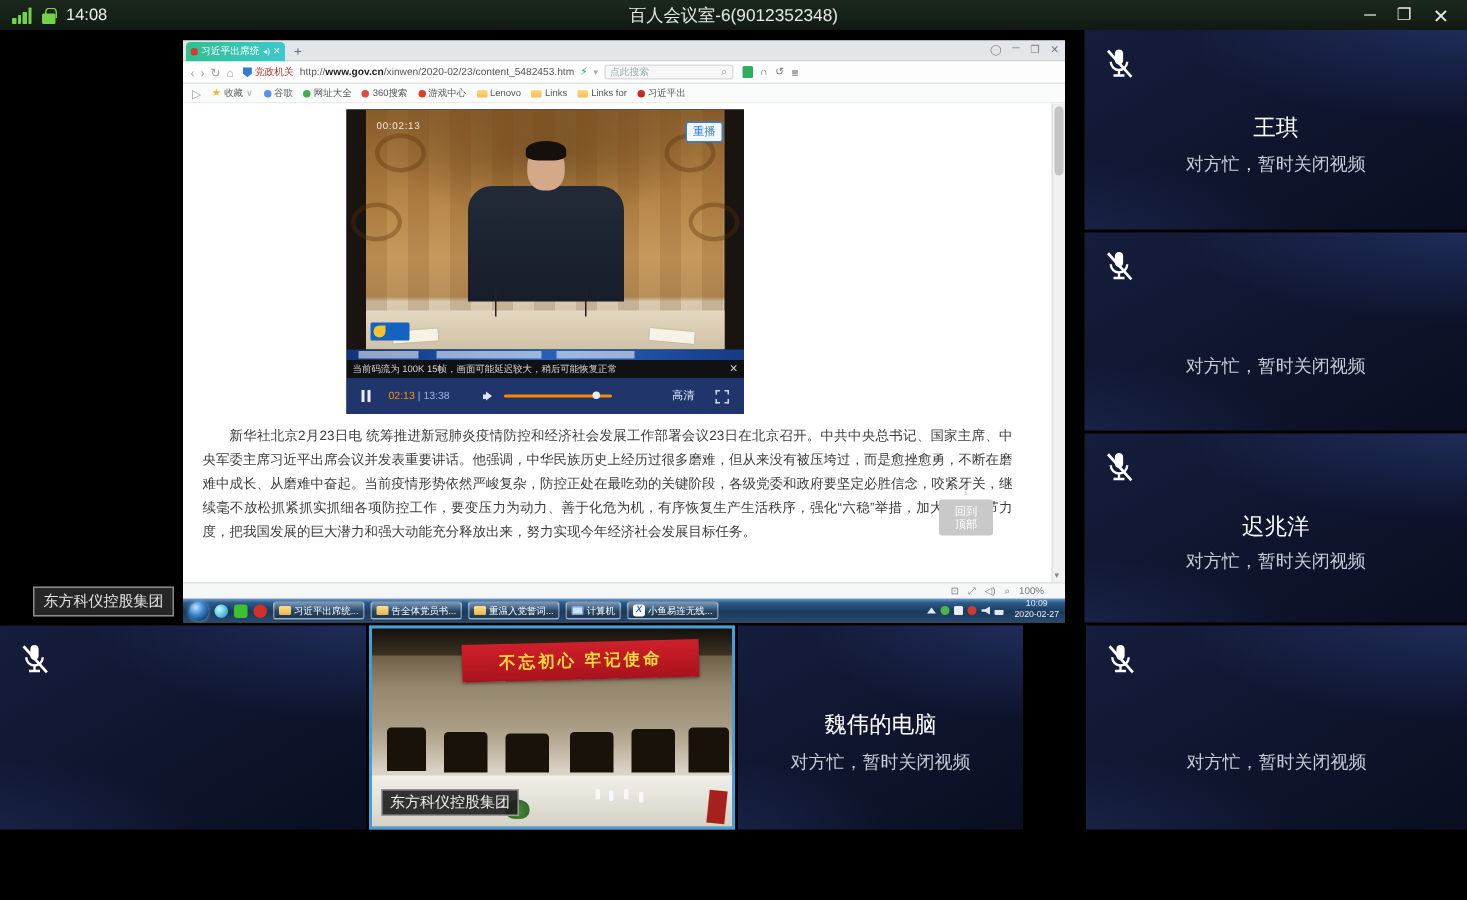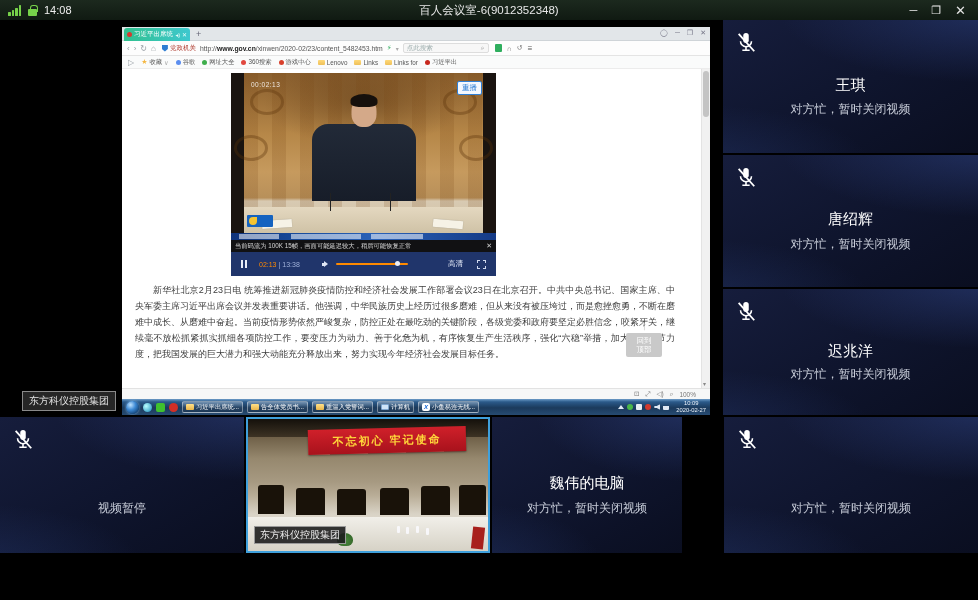--- a/index.html
+++ b/index.html
@@ -448,42 +448,40 @@
   <div class="nm">王琪</div>
   <div class="st">对方忙，暂时关闭视频</div>
 </div>
 <div class="ptile" id="side-2">
   <svg class="micmute" viewBox="0 0 24 26">
     <rect x="9" y="2" width="6" height="11" rx="3" fill="#fff"></rect>
     <path d="M6 11a6 6 0 0 0 12 0" stroke="#fff" stroke-width="1.7" fill="none"></path>
     <path d="M12 17v4 M8 21h8" stroke="#fff" stroke-width="1.7"></path>
     <line x1="4" y1="3" x2="21" y2="22" stroke="#fff" stroke-width="2"></line>
   </svg>
-  <div class="nm">唐绍辉</div>
   <div class="st">对方忙，暂时关闭视频</div>
 </div>
 <div class="ptile" id="side-3">
   <svg class="micmute" viewBox="0 0 24 26">
     <rect x="9" y="2" width="6" height="11" rx="3" fill="#fff"></rect>
     <path d="M6 11a6 6 0 0 0 12 0" stroke="#fff" stroke-width="1.7" fill="none"></path>
     <path d="M12 17v4 M8 21h8" stroke="#fff" stroke-width="1.7"></path>
     <line x1="4" y1="3" x2="21" y2="22" stroke="#fff" stroke-width="2"></line>
   </svg>
   <div class="nm">迟兆洋</div>
   <div class="st">对方忙，暂时关闭视频</div>
 </div>
 
 <div class="ptile" id="bot-local">
   <svg class="micmute" viewBox="0 0 24 26">
     <rect x="9" y="2" width="6" height="11" rx="3" fill="#fff"></rect>
     <path d="M6 11a6 6 0 0 0 12 0" stroke="#fff" stroke-width="1.7" fill="none"></path>
     <path d="M12 17v4 M8 21h8" stroke="#fff" stroke-width="1.7"></path>
     <line x1="4" y1="3" x2="21" y2="22" stroke="#fff" stroke-width="2"></line>
   </svg>
-  <div class="st">视频暂停</div>
 </div>
 
 <div id="bot-video">
   <div class="room">
     <div class="ceil"></div>
     <div class="banner">
       <span>不忘初心 牢记使命</span>
     </div>
     <i class="chair" style="left:4%;top:50%;width:11%;height:22%;"></i>
     <i class="chair" style="left:20%;top:52%;width:12%;height:21%;"></i>

